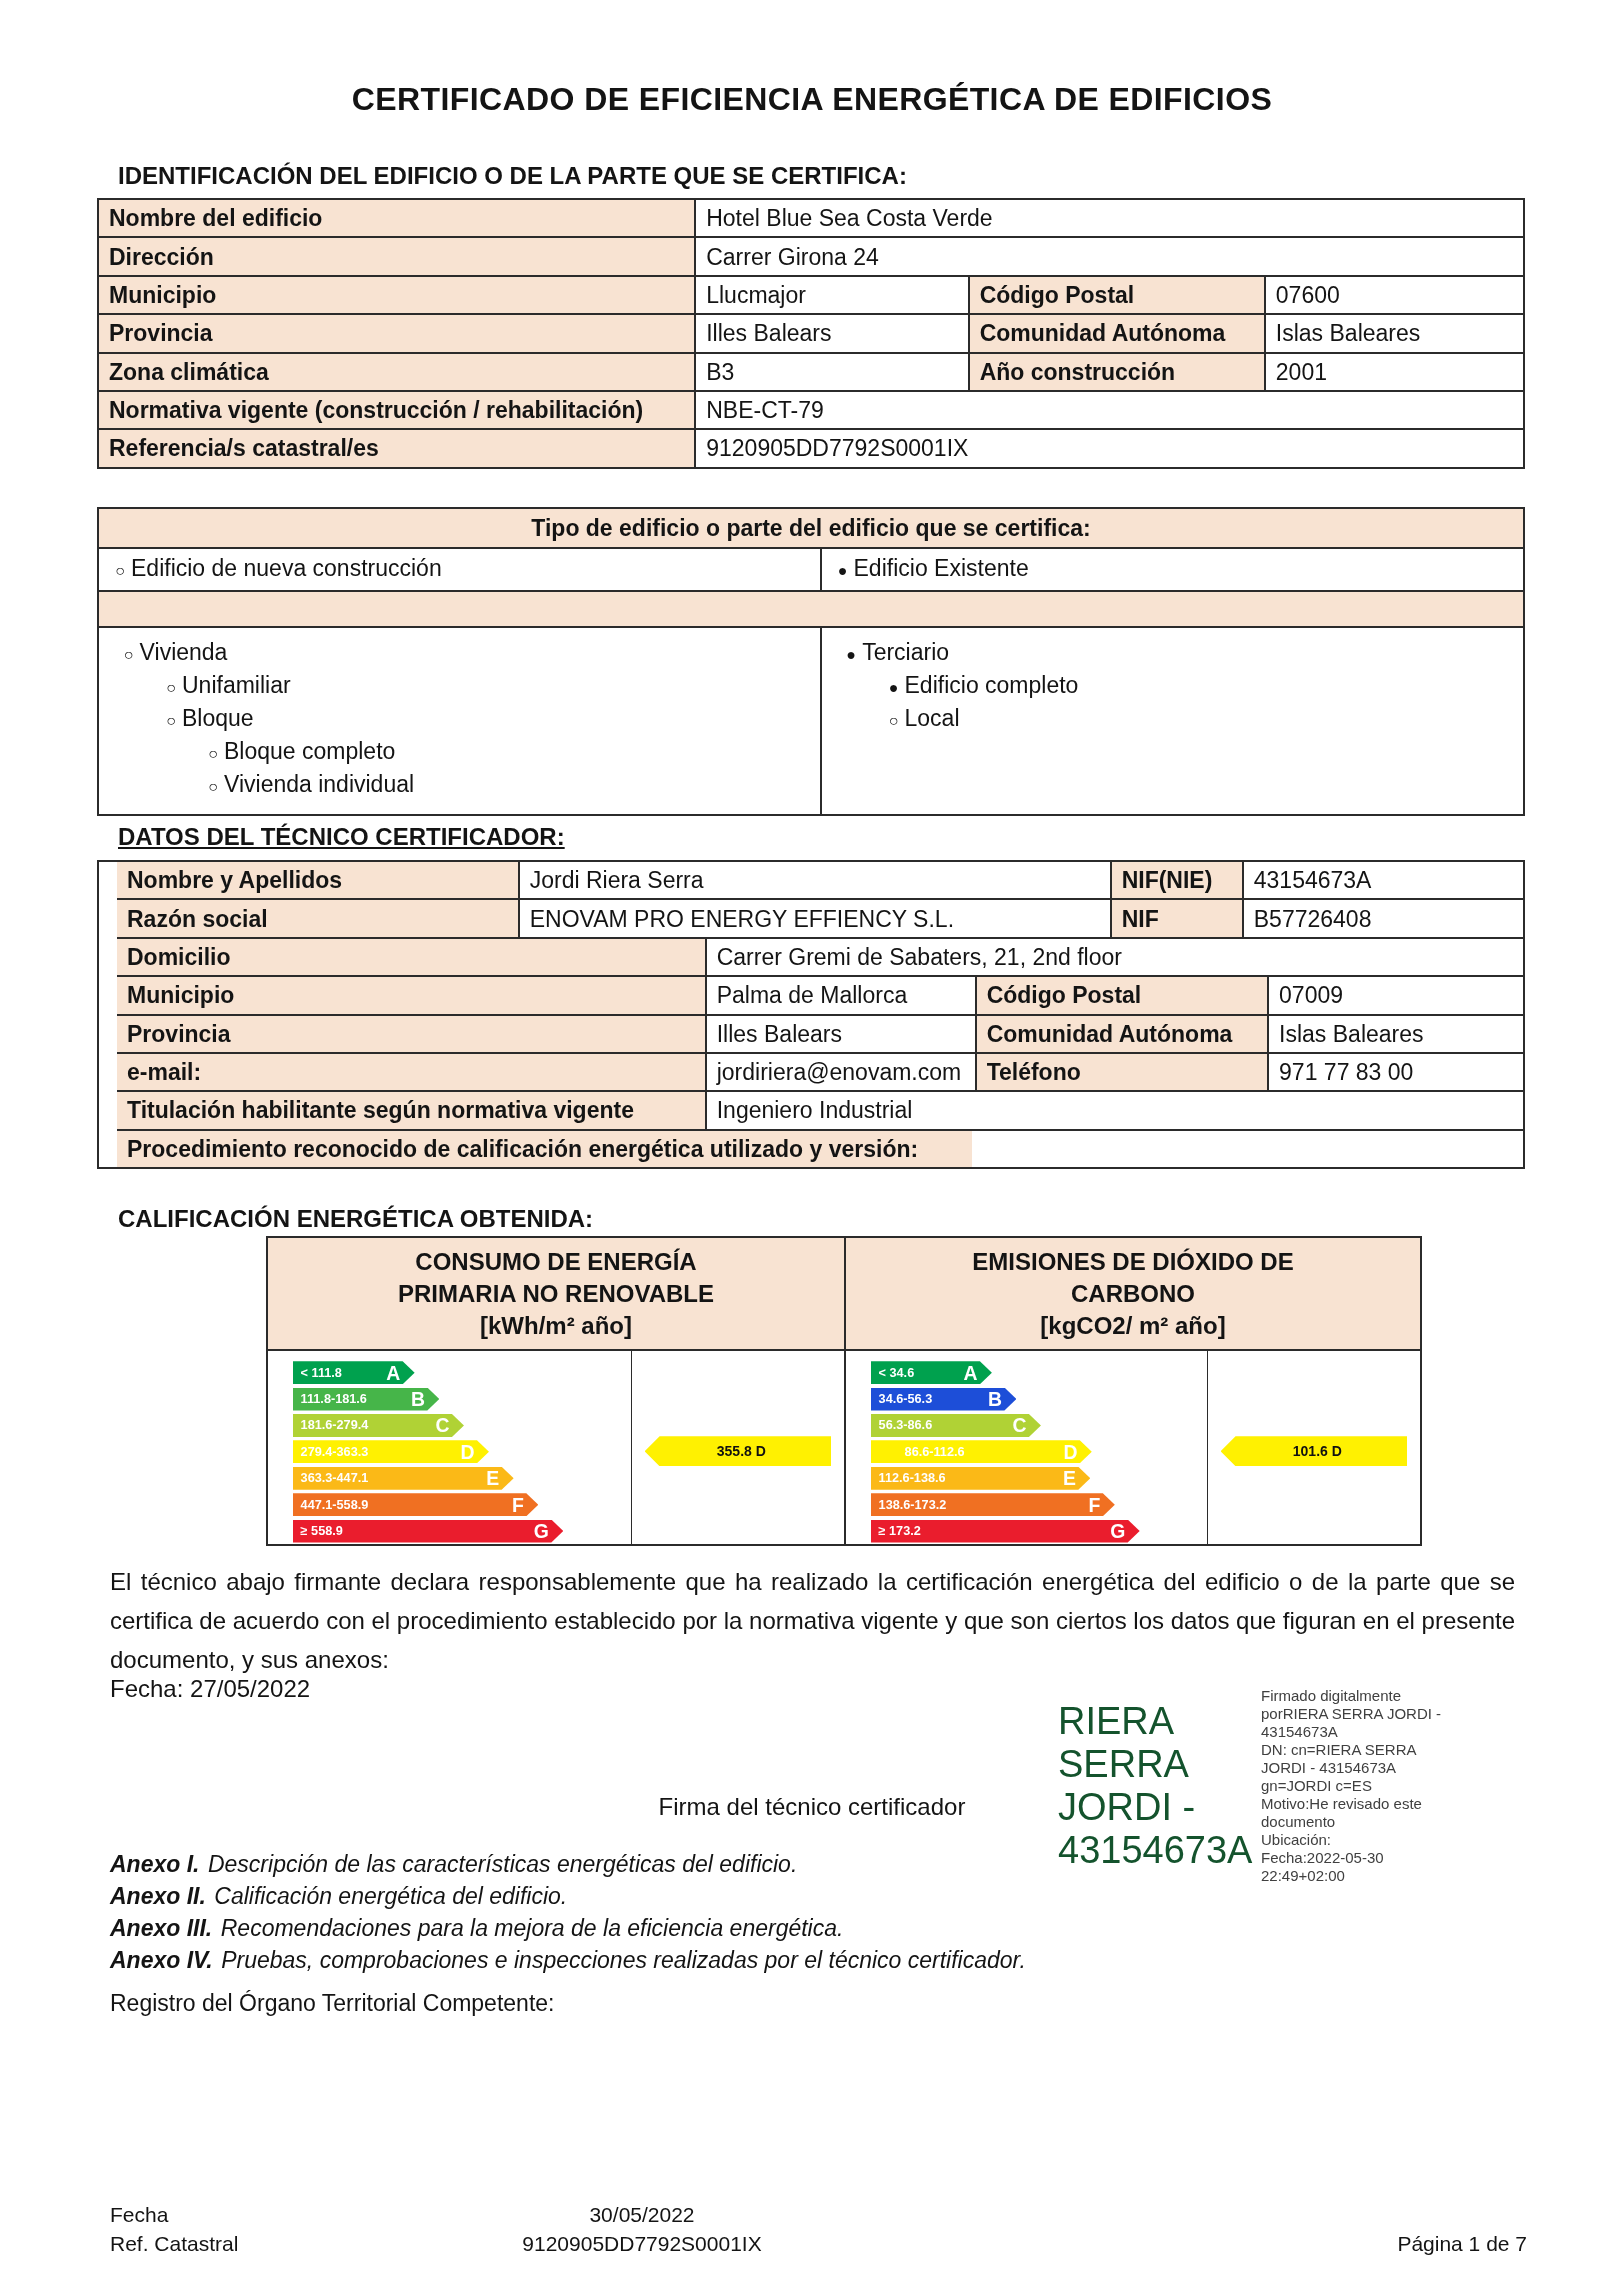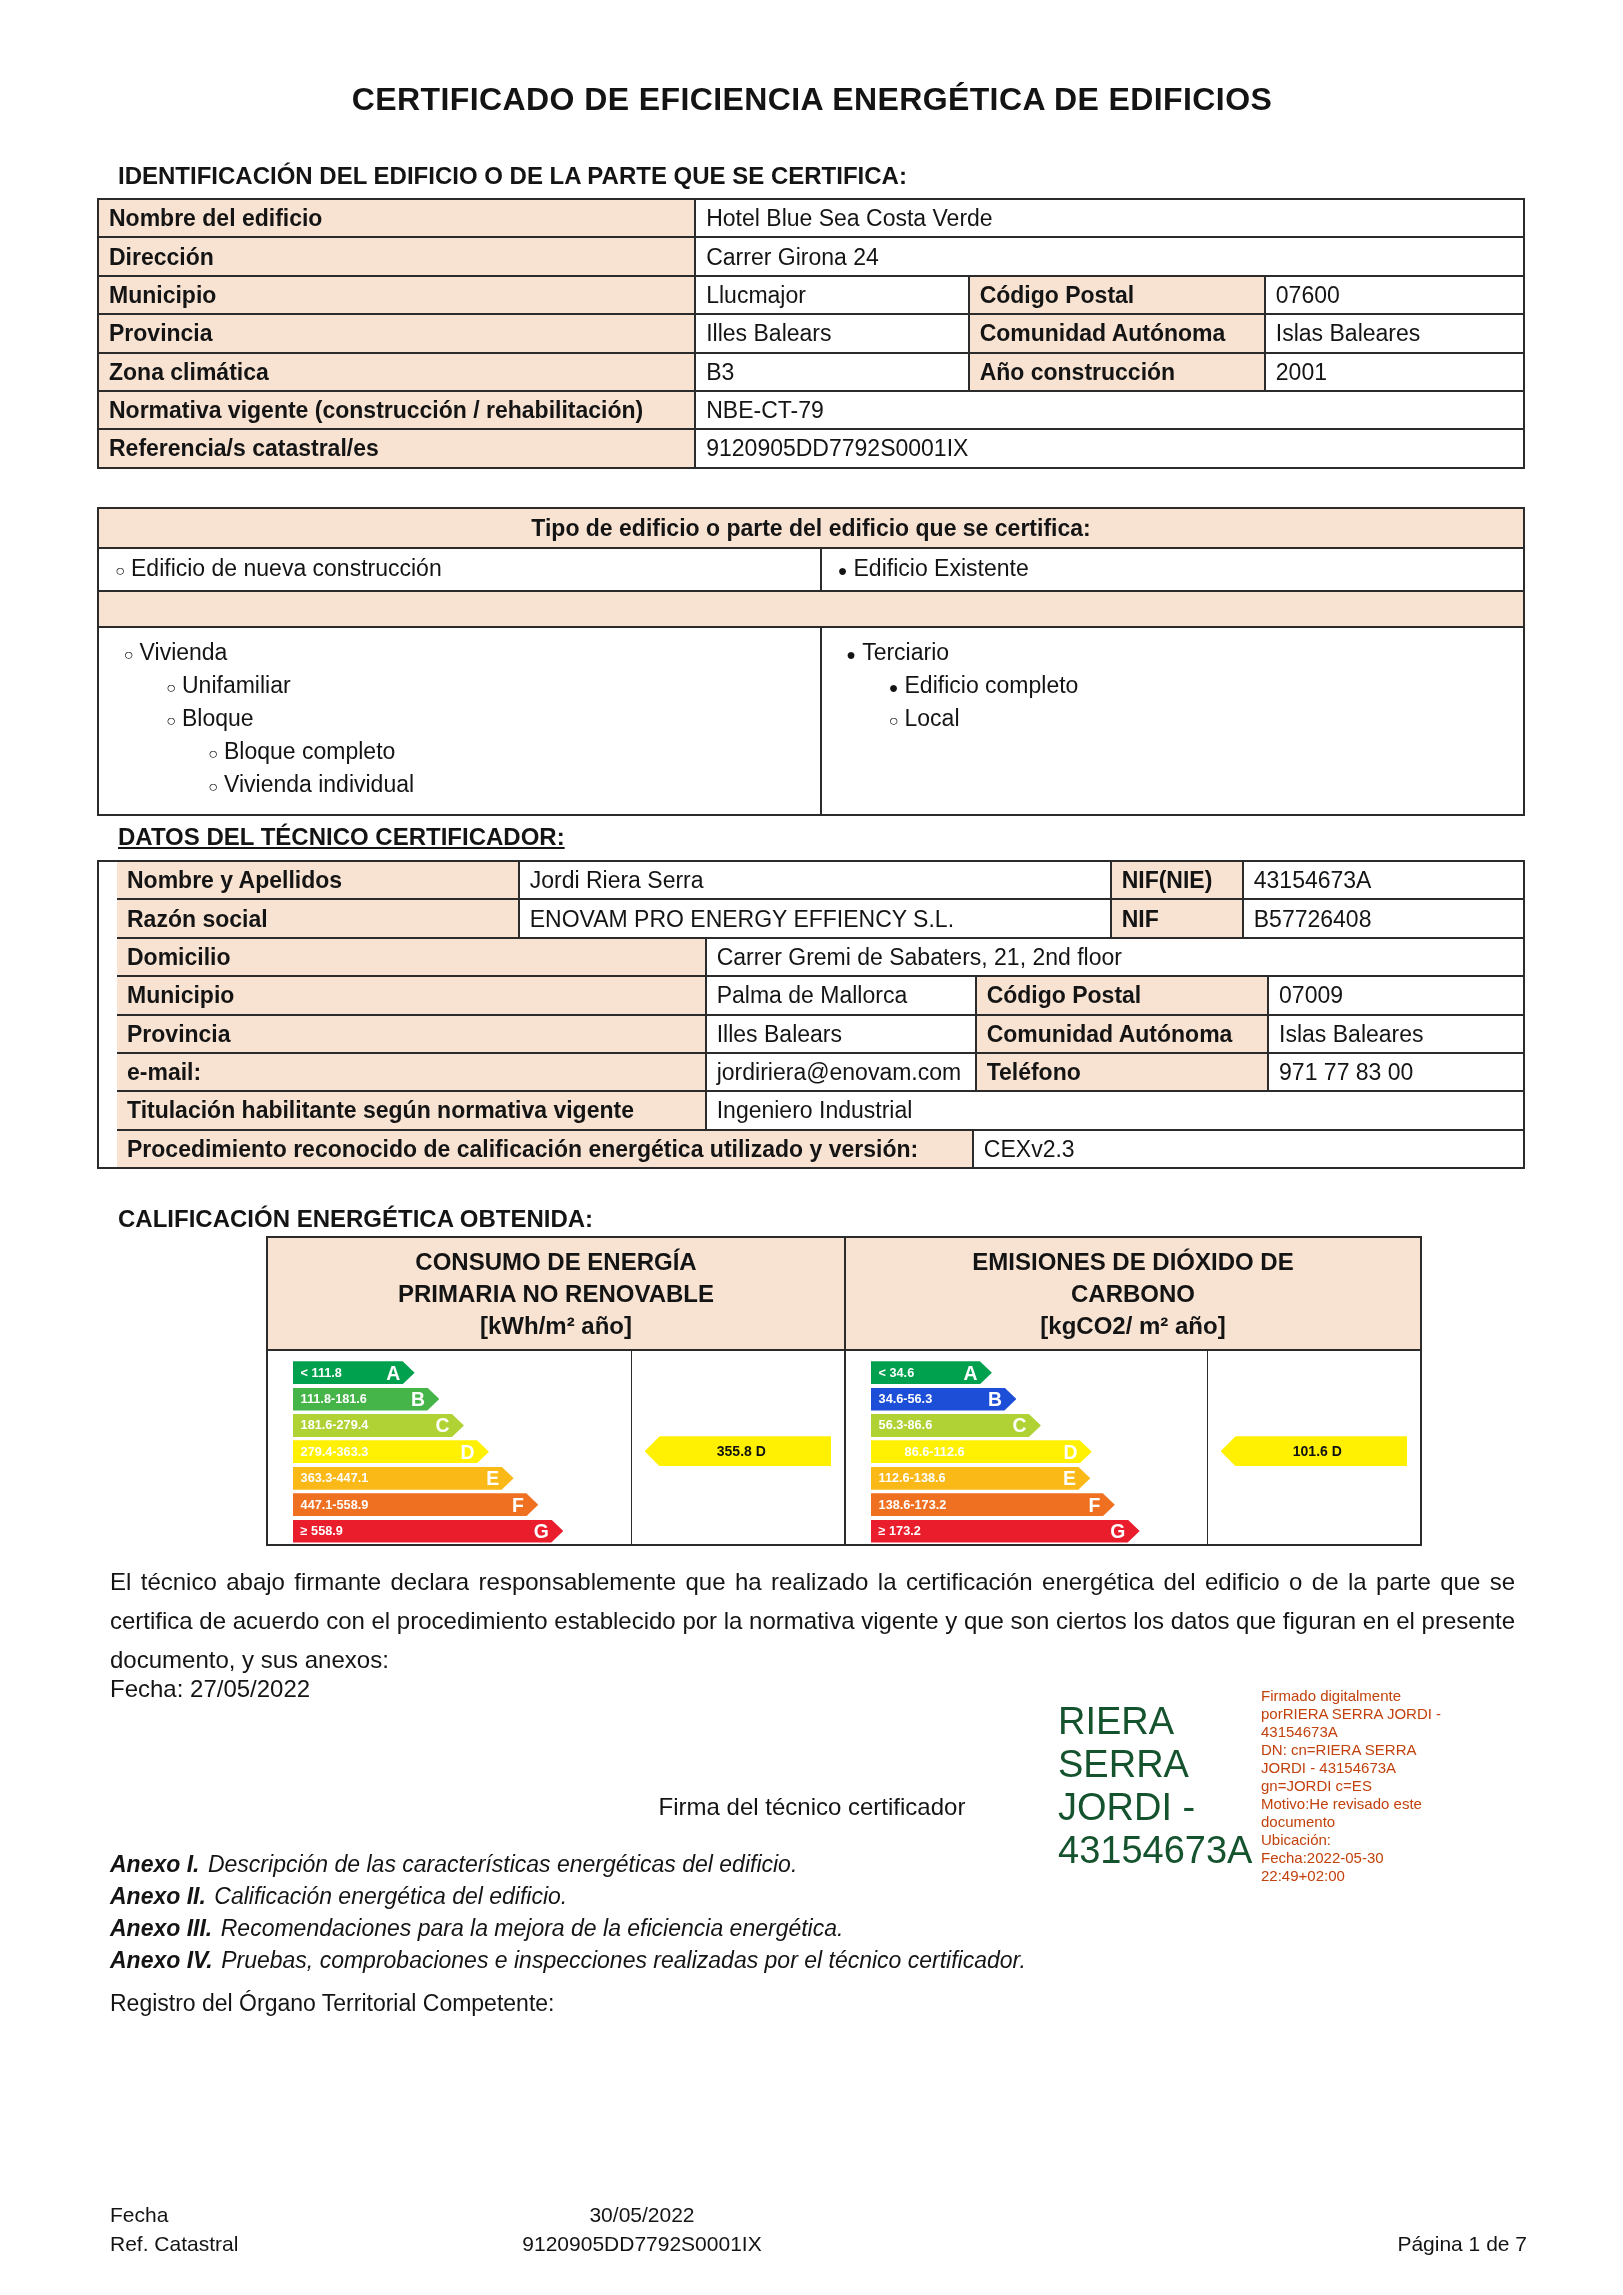--- a/index.html
+++ b/index.html
@@ -75,21 +75,21 @@
     display:flex; align-items:center; justify-content:center;
     font-weight:bold; font-size:14px; color:#111;
     clip-path: polygon(15px 0, 100% 0, 100% 100%, 15px 100%, 0 50%);
     padding-left:6.8px; box-sizing:border-box;
   }
 
   .declaration { position:absolute; top:1562px; left:110px; width:1405px; font-size:24px; line-height:39px; text-align:justify; }
   .fecha-line { position:absolute; top:1675px; left:110px; font-size:24px; }
   .firma-caption { position:absolute; top:1793px; left:0; right:0; text-align:center; font-size:24px; }
   .stamp-big { position:absolute; top:1700px; left:1058px; width:211px; font-size:38px; line-height:43px; white-space:pre-line; color:#14532d; }
-  .stamp-small { position:absolute; top:1687px; left:1261px; width:211px; font-size:15px; line-height:18px; white-space:pre-line; color:#c2410c; }
+  .stamp-small { position:absolute; top:1687px; left:1261px; width:211px; font-size:15px; line-height:18px; white-space:pre-line; color:#404040; }
 
   .anexos { position:absolute; top:1848px; left:110px; font-size:23px; line-height:32px; }
   .anexo-prefix { font-weight:bold; font-style:italic; margin-right:8.5px; }
   .anexo-text { font-style:italic; }
   .registro { position:absolute; top:1990px; left:110px; font-size:23px; }
 
   .ft { position:absolute; font-size:21px; }
   .ft-fecha-label { top:2203px; left:110px; }
   .ft-fecha-value { top:2203px; left:507px; width:270px; text-align:center; }
   .ft-ref-label { top:2232px; left:110px; }
@@ -235,21 +235,20 @@
       <div class="cell c-v">jordiriera@enovam.com</div>
       <div class="cell lab c-l2">Teléfono</div>
       <div class="cell c-v2">971 77 83 00</div>
     </div>
     <div class="row">
       <div class="cell lab c-l">Titulación habilitante según normativa vigente</div>
       <div class="cell c-rest">Ingeniero Industrial</div>
     </div>
     <div class="row">
       <div class="cell lab c-w just">Procedimiento reconocido de calificación energética utilizado y versión:</div>
-      <div class="cell c-rest vcenter">CEXv2.3</div>
     </div>
   </div>
 
   <div class="sec-heading h-calif">CALIFICACIÓN ENERGÉTICA OBTENIDA:</div>
 
   <div class="rt">
     <div class="rt-head">
       <div class="rt-head-cell">CONSUMO DE ENERGÍA
 PRIMARIA NO RENOVABLE
 [kWh/m² año]</div>

